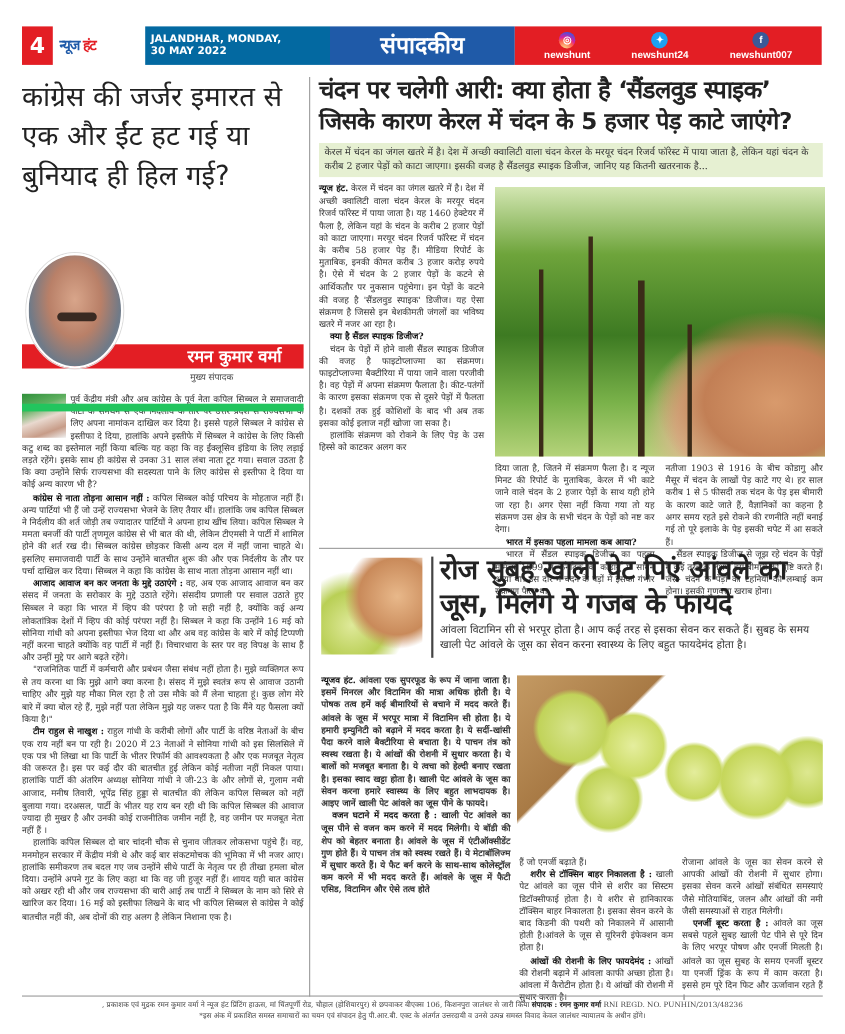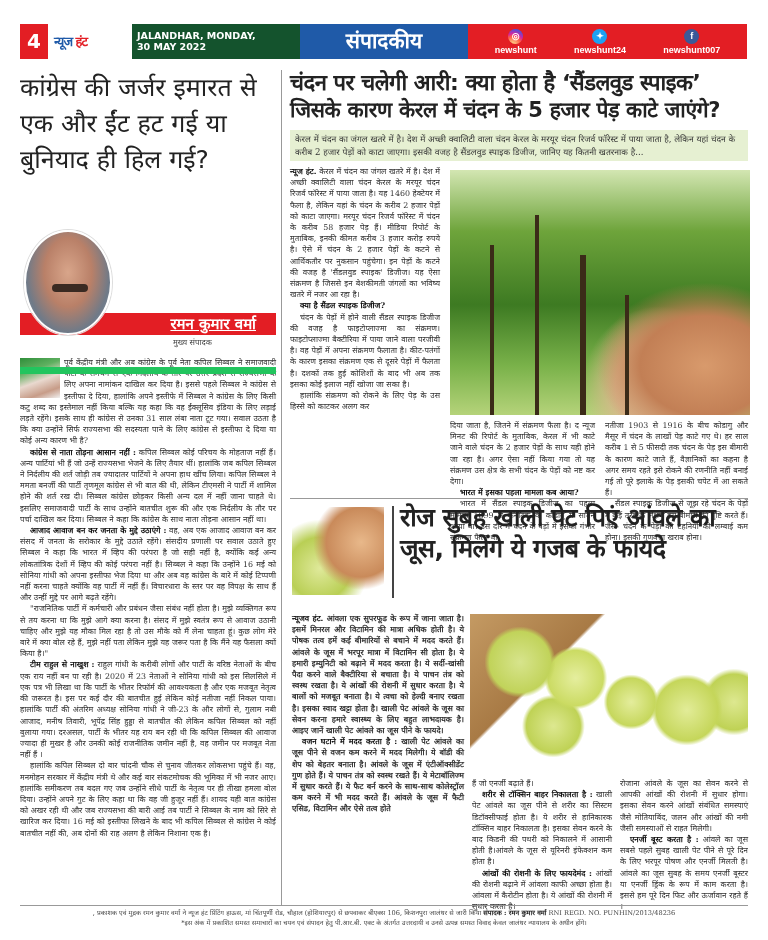--- a/index.html
+++ b/index.html
@@ -3,21 +3,21 @@
 <meta charset="utf-8">
 <style>
   * { box-sizing: border-box; margin: 0; padding: 0; }
   html, body { width: 768px; height: 940px; background: #fff; overflow: hidden; }
   body { font-family: "DejaVu Serif", serif; color: #222; position: relative; }
   .page-no { position: absolute; left: 20px; top: 24px; width: 28px; height: 35px; background: #e31e24; color: #fff;
     font-family: "DejaVu Sans", sans-serif; font-weight: bold; font-size: 20px; text-align: center; line-height: 35px; }
   .brand { position: absolute; left: 54px; top: 24px; height: 35px; line-height: 35px; font-family: "DejaVu Sans", sans-serif;
     font-weight: bold; font-size: 13px; color: #1f5aa8; letter-spacing: -1px; }
   .brand .hunt { color: #e31e24; }
-  .dateline { position: absolute; left: 132px; top: 24px; width: 168px; height: 35px; background: #14532d; color: #fff;
+  .dateline { position: absolute; left: 132px; top: 24px; width: 168px; height: 35px; background: #0369a1; color: #fff;
     font-family: "DejaVu Sans", sans-serif; font-weight: bold; font-size: 9.5px; padding: 6px 0 0 5px; line-height: 11px; }
   .section { position: absolute; left: 300px; top: 24px; width: 168px; height: 35px; background: #1f5aa8; color: #fff;
     font-family: "DejaVu Sans", sans-serif; font-weight: bold; font-size: 21px; text-align: center; line-height: 35px; }
   .social { position: absolute; left: 468px; top: 24px; width: 279px; height: 35px; background: #e31e24; display: flex;
     justify-content: space-around; align-items: center; padding: 0 8px; }
   .social-item { display: flex; flex-direction: column; align-items: center; color: #fff; font-family: "Liberation Sans", sans-serif;
     font-size: 9px; font-weight: bold; }
   .social-icon { width: 15px; height: 15px; border-radius: 50%; display: flex; align-items: center; justify-content: center;
     font-size: 9px; color: #fff; margin-bottom: 1px; }
   .ig { background: radial-gradient(circle at 30% 110%, #fdf497 0%, #fd5949 45%, #d6249f 60%, #285AEB 90%); }
@@ -27,21 +27,21 @@
   
   .left { position: absolute; left: 20px; top: 70px; width: 256px; }
   .vrule { position: absolute; left: 281px; top: 70px; width: 1px; height: 836px; background: #999; }
   .left-headline { font-family: "DejaVu Sans", sans-serif; font-size: 25px; line-height: 36px; color: #222; font-weight: normal; }
   .intro { position: relative; height: 165px; margin-top: 6px; }
   .author-photo { position: absolute; left: 4px; top: 46px; width: 88px; height: 105px; border-radius: 50%;
     background: radial-gradient(ellipse at 50% 40%, #d8a58a 0%, #b98068 40%, #6f7a88 70%, #9aa7b5 100%); border: 2px solid #fff; box-shadow: 0 0 0 1px #ddd; z-index: 2; }
   .author-photo::after { content: ""; position: absolute; left: 26px; top: 52px; width: 36px; height: 8px; background: #3a2a22; border-radius: 10px; }
   .intro-text { position: absolute; right: 0; top: 0; width: 168px; font-size: 9.5px; line-height: 14.5px; text-align: right; color: #333; }
   .name-bar { position: absolute; left: 0; top: 129px; width: 256px; height: 22px; background: #e31e24; color: #fff;
-    font-family: "DejaVu Sans", sans-serif; font-weight: bold; font-size: 15px; text-align: right; padding-right: 20px; line-height: 22px; text-decoration: underline; }
+    font-family: "DejaVu Sans", sans-serif; font-weight: bold; font-size: 15px; text-align: right; padding-right: 20px; line-height: 22px; }
   .designation { position: absolute; left: 0; top: 152px; width: 256px; text-align: right; padding-right: 64px; font-size: 8px; color: #444; border-bottom: 7px solid #22c55e; padding-bottom: 20px; }
   .body-col { font-size: 7.9px; line-height: 11.2px; text-align: justify; color: #333; }
   .body-col p { text-indent: 10px; }
   .body-col p.noindent { text-indent: 0; }
   .body-col b { color: #111; }
   .sibal-photo { float: left; width: 40px; height: 40px; margin: 1px 4px 0 0; background: linear-gradient(160deg, #2f8f3a 0%, #5fb060 30%, #e9d9cf 55%, #c79c88 80%, #f0f0f0 100%); }
 
   
   .sw { position: absolute; left: 290px; top: 70px; width: 458px; }
   .sw-h1 { font-family: "DejaVu Sans", sans-serif; font-weight: bold; font-size: 22px; line-height: 26px; color: #222; letter-spacing: -0.5px; }
@@ -158,20 +158,21 @@
       <p><span>सैंडल स्पाइक डिजीज से जूझ रहे चंदन के पेड़ों में कई तरह के लक्षण इस बीमारी की पुष्टि करते हैं। जैसे- चंदन के पेड़ों की टहनियों की लम्बाई कम होना। इसकी गुणवत्ता खराब होना।</span></p>
     </div>
   </div>
 </div>
 <div class="hrule" style="top:498px;"></div>
 
 <div class="amla-thumb"></div>
 <div class="amla-vline"></div>
 <div class="amla">
   <h2 class="amla-h">रोज सुबह खाली पेट पिएं आंवले का जूस, मिलेंगे ये गजब के फायदे</h2>
+  <p class="amla-deck">आंवला विटामिन सी से भरपूर होता है। आप कई तरह से इसका सेवन कर सकते हैं। सुबह के समय खाली पेट आंवले के जूस का सेवन करना स्वास्थ्य के लिए बहुत फायदेमंद होता है।</p>
 </div>
 <div class="am-c1 body-col">
   <p class="noindent"><b>न्यूजव हंट.</b> <span>आंवला एक सुपरफूड के रूप में जाना जाता है। इसमें मिनरल और विटामिन की मात्रा अधिक होती है। ये पोषक तत्व हमें कई बीमारियों से बचाने में मदद करते हैं। आंवले के जूस में भरपूर मात्रा में विटामिन सी होता है। ये हमारी इम्युनिटी को बढ़ाने में मदद करता है। ये सर्दी-खांसी पैदा करने वाले बैक्टीरिया से बचाता है। ये पाचन तंत्र को स्वस्थ रखता है। ये आंखों की रोशनी में सुधार करता है। ये बालों को मजबूत बनाता है। ये त्वचा को हेल्दी बनाए रखता है। इसका स्वाद खट्टा होता है। खाली पेट आंवले के जूस का सेवन करना हमारे स्वास्थ्य के लिए बहुत लाभदायक है। आइए जानें खाली पेट आंवले का जूस पीने के फायदे।</span></p>
   <p><b>वजन घटाने में मदद करता है :</b><span> खाली पेट आंवले का जूस पीने से वजन कम करने में मदद मिलेगी। ये बॉडी की शेप को बेहतर बनाता है। आंवले के जूस में एंटीऑक्सीडेंट गुण होते हैं। ये पाचन तंत्र को स्वस्थ रखते हैं। ये मेटाबॉलिज्म में सुधार करते हैं। ये फैट बर्न करने के साथ-साथ कोलेस्ट्रॉल कम करने में भी मदद करते हैं। आंवले के जूस में फैटी एसिड, विटामिन और ऐसे तत्व होते</span></p>
 </div>
 <div class="am-img"></div>
 <div class="am-c2 body-col">
   <p class="noindent"><span>हैं जो एनर्जी बढ़ाते हैं।</span></p>
   <p><b>शरीर से टॉक्सिन बाहर निकालता है :</b><span> खाली पेट आंवले का जूस पीने से शरीर का सिस्टम डिटॉक्सीफाई होता है। ये शरीर से हानिकारक टॉक्सिन बाहर निकालता है। इसका सेवन करने के बाद किडनी की पथरी को निकालने में आसानी होती है।आंवले के जूस से यूरिनरी इंफेक्शन कम होता है।</span></p>
   <p><b>आंखों की रोशनी के लिए फायदेमंद :</b><span> आंखों की रोशनी बढ़ाने में आंवला काफी अच्छा होता है। आंवला में कैरोटीन होता है। ये आंखों की रोशनी में सुधार करता है।</span></p>

